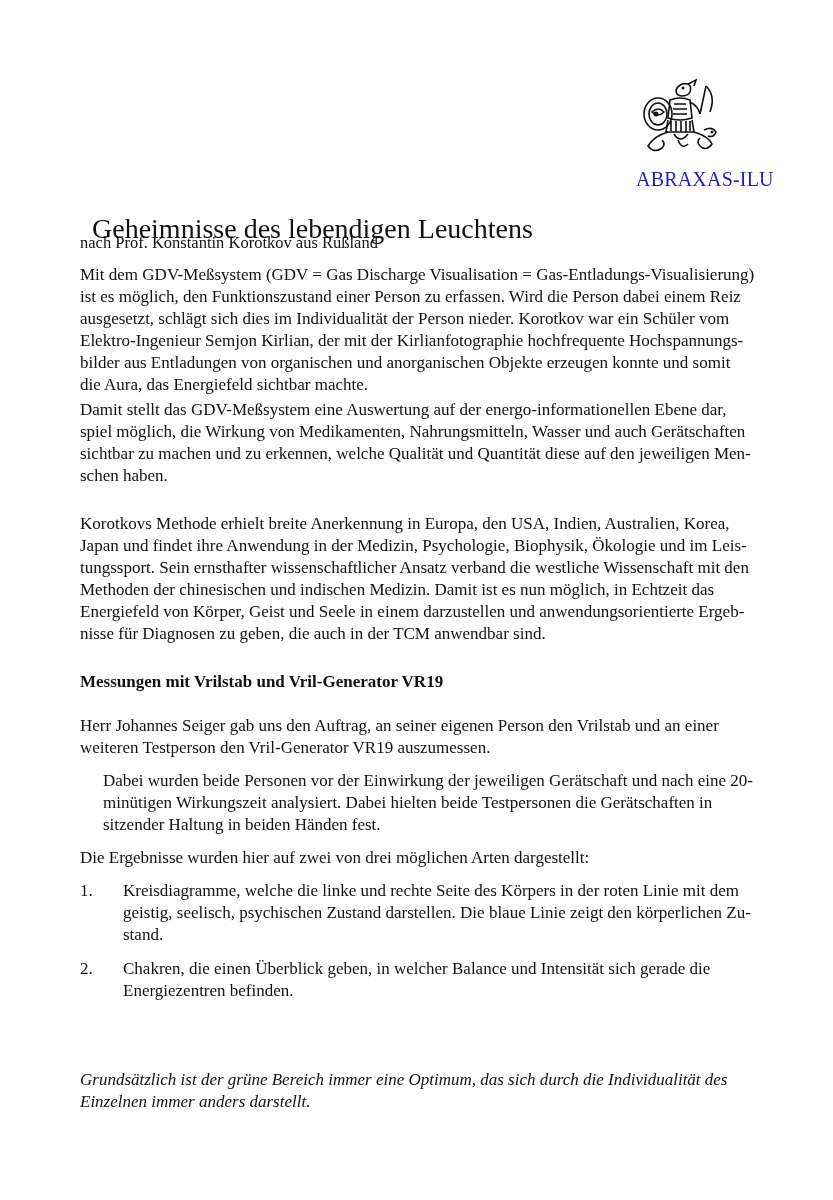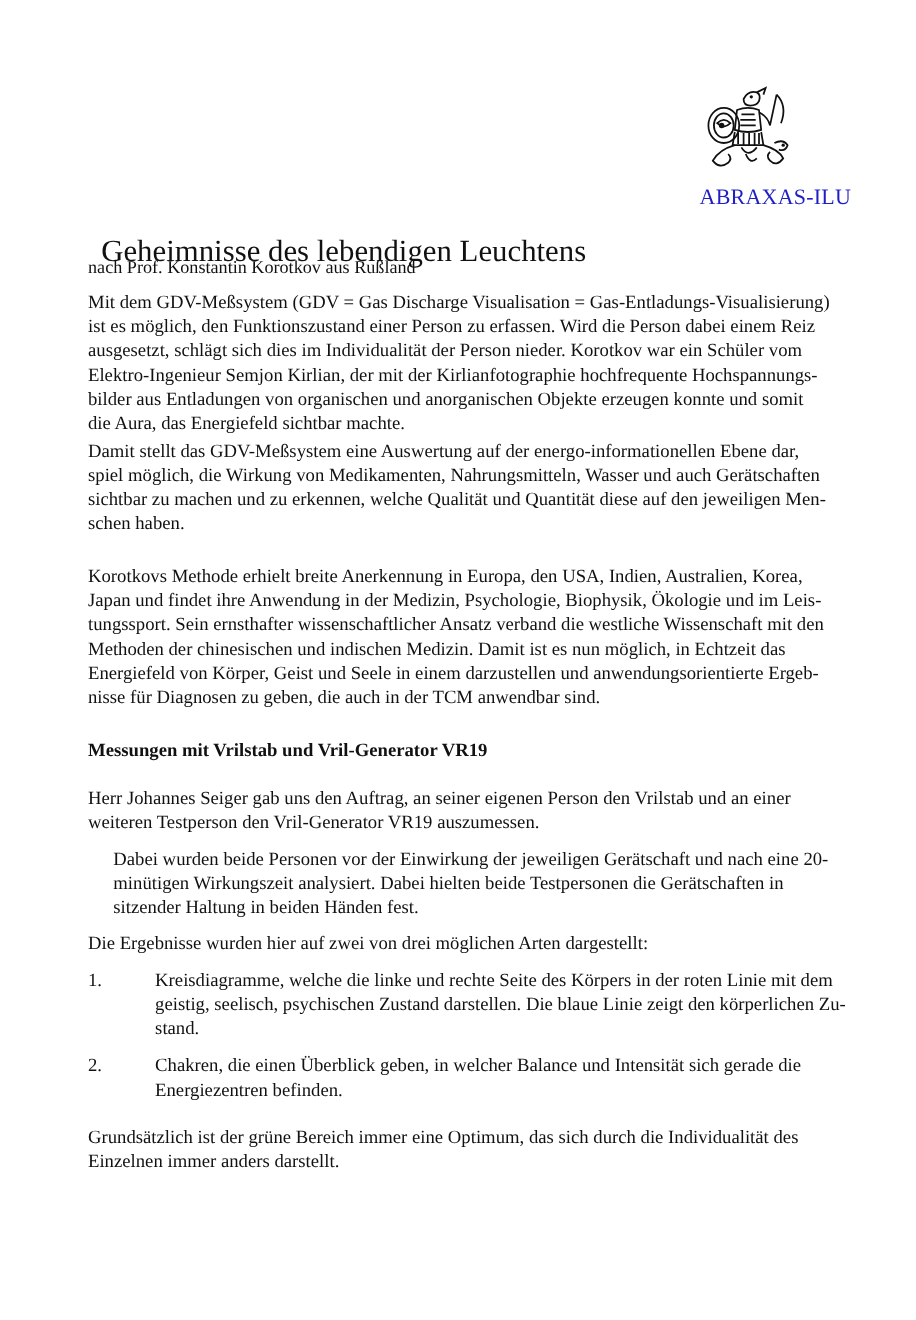--- a/index.html
+++ b/index.html
@@ -8,21 +8,21 @@
   .page { position: absolute; left: 0; top: 0; width: 833px; height: 1200px; }
   .logo { position: absolute; left: 640px; top: 78px; width: 82px; height: 78px; }
   .org { position: absolute; left: 636px; top: 168px; font-size: 20px; color: #1f1fc4; letter-spacing: 0.2px; }
   .title { position: absolute; left: 80px; top: 201px; font-size: 28px; line-height: 32px; margin: 12px; font-weight: normal; }
   .subtitle { position: absolute; left: 80px; top: 233px; font-size: 16.5px; line-height: 20px; }
   .p { position: absolute; left: 80px; width: 690px; font-size: 17px; line-height: 22px; margin: 0; }
   .line { display: block; white-space: nowrap; }
   .h2 { position: absolute; left: 80px; font-size: 17px; line-height: 22px; font-weight: bold; }
   .li { position: absolute; left: 80px; width: 700px; font-size: 17px; line-height: 22px; }
   .li .num { position: absolute; left: 0; top: 0; }
-  .li .body { position: absolute; left: 43px; top: 0; width: 660px; margin-left: 18px; }
+  .li .body { position: absolute; left: 43px; top: 0; width: 660px; }
 </style>
 </head>
 <body>
 
 <div class="page">
 
   <svg class="logo" viewBox="0 0 82 78">
     <g fill="none" stroke="#111" stroke-width="1.6">
 
       <ellipse cx="18" cy="36" rx="14" ry="16"></ellipse>
@@ -112,18 +112,18 @@
   </div>
 
   <div class="li" style="top:958px;height:44px;">
     <span class="num">2.</span>
     <div class="body">
       <span class="line">Chakren, die einen Überblick geben, in welcher Balance und Intensität sich gerade die</span>
       <span class="line">Energiezentren befinden.</span>
     </div>
   </div>
 
-  <div class="p" style="top:1023px;">
+  <div class="p" style="top:1069px;font-style:italic;">
     <span class="line">Grundsätzlich ist der grüne Bereich immer eine Optimum, das sich durch die Individualität des</span>
     <span class="line">Einzelnen immer anders darstellt.</span>
   </div>
 
 </div>
 
 </body></html>

